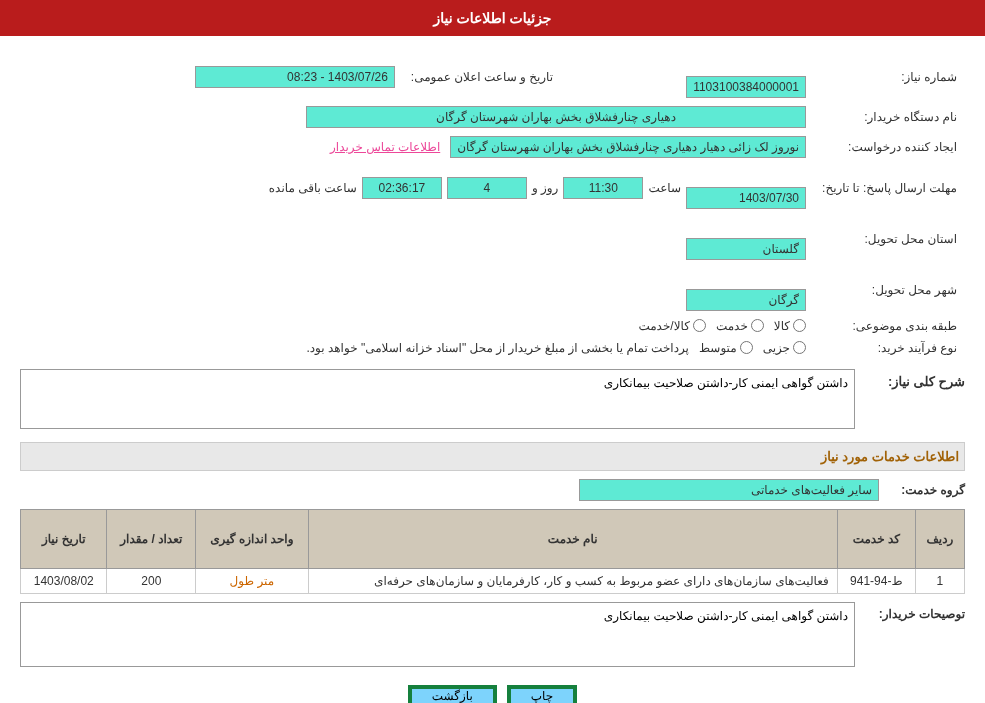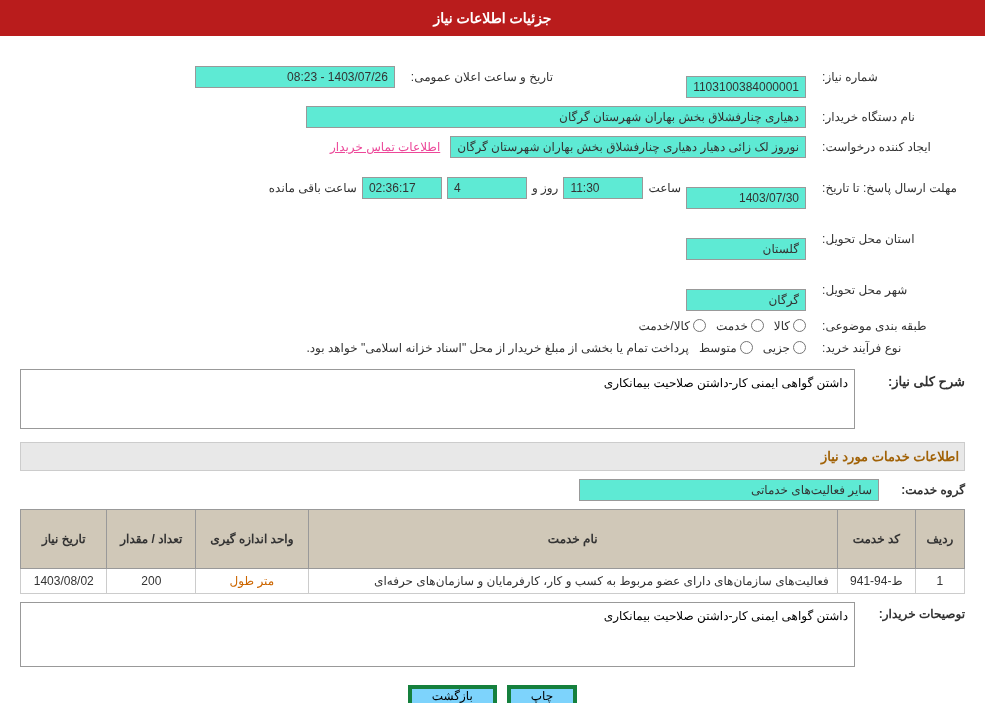--- a/index.html
+++ b/index.html
@@ -30,47 +30,48 @@
     .info-table {
       width: 100%;
       border-collapse: collapse;
       margin-bottom: 10px;
     }
     .info-table td {
       padding: 4px 8px;
       vertical-align: middle;
     }
     .label-cell {
-      text-align: left;
+      text-align: right;
       color: #333;
       white-space: nowrap;
       width: 130px;
       font-weight: normal;
     }
     .value-cell {
       text-align: right;
     }
     .input-box {
       border: 1px solid #999;
       background: #5eead4;
       padding: 3px 6px;
       display: inline-block;
       min-width: 200px;
       text-align: right;
     }
     .input-box-wide {
       min-width: 400px;
+      text-align: center;
     }
     .input-box-small {
       min-width: 120px;
       margin-top: 21px;
     }
     .input-box-num {
       min-width: 80px;
-      text-align: left;
+      text-align: center;
     }
     .blue-link {
       color: #ec4899;
       text-decoration: underline;
       cursor: pointer;
       text-align: center;
     }
     .date-time-row {
       display: flex;
       align-items: center;

